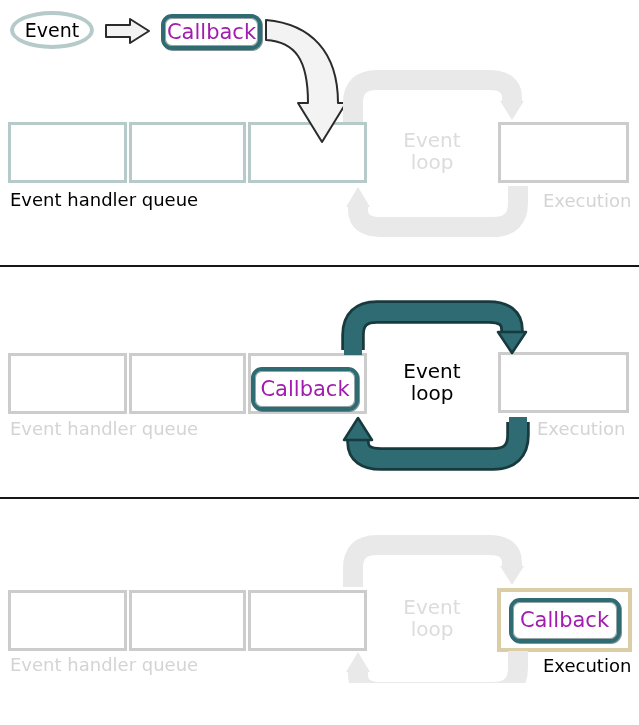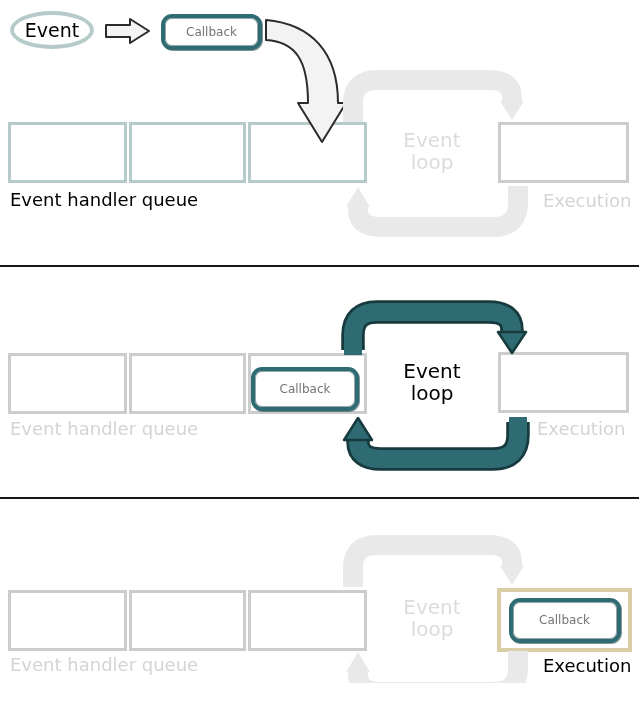--- a/index.html
+++ b/index.html
@@ -18,21 +18,21 @@
   #stage{position:relative;width:639px;height:683px;background:#fff;overflow:hidden;text-decoration:underline;}
   .panel{position:absolute;left:0;width:639px;}
   .divider{position:absolute;left:0;width:639px;height:2px;background:#161616;}
   .abs{position:absolute;box-sizing:border-box;}
   
   .event-oval{left:10px;top:11px;width:84px;height:38px;border:4px solid var(--pale-teal);
     border-radius:50%;background:#fff;display:flex;align-items:center;justify-content:center;
     font-size:19px;}
   
   .pill{border:4px solid var(--teal);border-radius:11px;background:#fff;
-    display:flex;align-items:center;justify-content:center;font-size:12px;color:#737373;
+    display:flex;align-items:center;justify-content:center;font-size:21px;color:#a21caf;
     box-shadow:inset 0 0 0 1px rgba(23,58,62,.45), 1px 1px 0 rgba(23,58,62,.55);}
   .pill-top{left:161px;top:14px;width:101px;height:36px;}
   
   .queue{display:flex;gap:2px;left:8px;z-index:1;}
   .cell{width:119px;height:61px;background:#fff;box-sizing:border-box;position:relative;}
   .cell.mid{width:117px;}
   .q-teal .cell{border:3px solid var(--pale-teal);}
   .q-gray .cell{border:3px solid var(--gray-border);}
   .cell .pill{position:absolute;right:5px;top:11px;width:100px;height:36px;}
   

